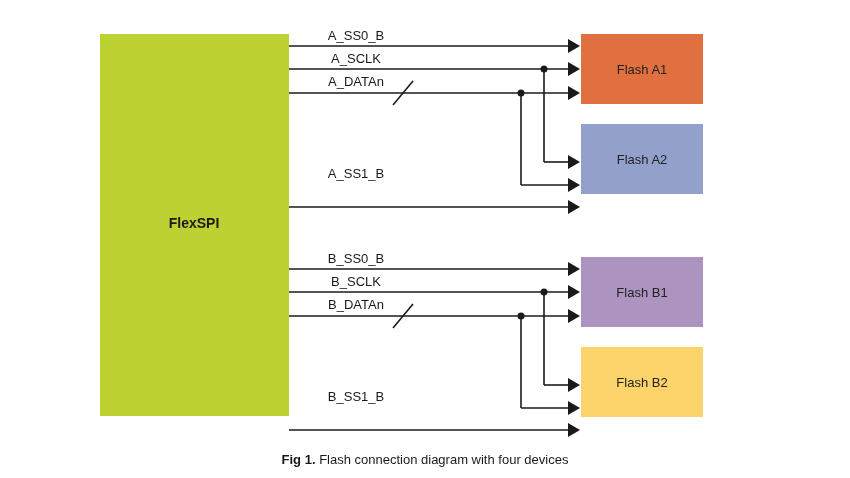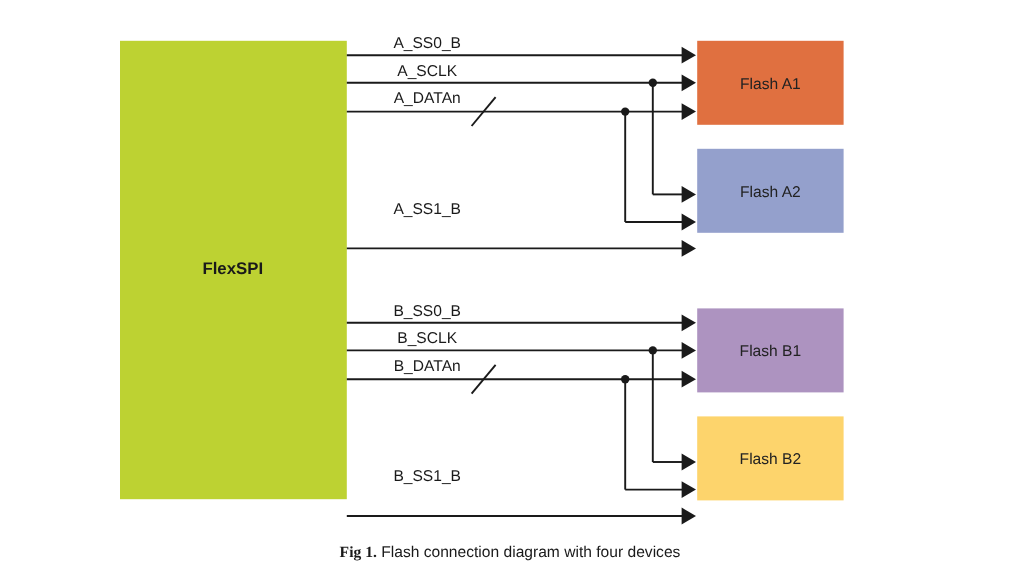--- a/index.html
+++ b/index.html
@@ -2,21 +2,21 @@
 <html><head>
 <meta charset="utf-8">
 <style>
   html, body { margin: 0; padding: 0; background: #ffffff; }
   body { width: 850px; height: 478px; position: relative; overflow: hidden; font-family: "Liberation Sans", sans-serif; }
   svg { position: absolute; left: 0; top: 0; }
   .sig-label { font-family: "Liberation Sans", sans-serif; font-size: 13px; fill: #1a1a1a; }
   .box-label { font-family: "Liberation Sans", sans-serif; font-size: 13px; fill: #222222; }
   .ctrl-label { font-family: "Liberation Sans", sans-serif; font-size: 14px; font-weight: bold; fill: #1a1a1a; }
   .caption { position: absolute; left: 0; width: 850px; top: 452px; text-align: center; font-size: 13px; color: #1a1a1a; font-family: "Liberation Sans", sans-serif; }
-  .caption b { font-weight: bold; font-family: Liberation Serif, serif; }
+  .caption b { font-weight: bold; }
 </style>
 </head>
 <body>
 
 <svg id="diagram" width="850" height="478" viewBox="0 0 850 478">
 
   <rect id="ctrl-rect" x="100" y="34" width="189" height="382" fill="#bdd232"></rect>
   <text id="ctrl-text" class="ctrl-label" x="194" y="228" text-anchor="middle">FlexSPI</text>
 
   <g>

